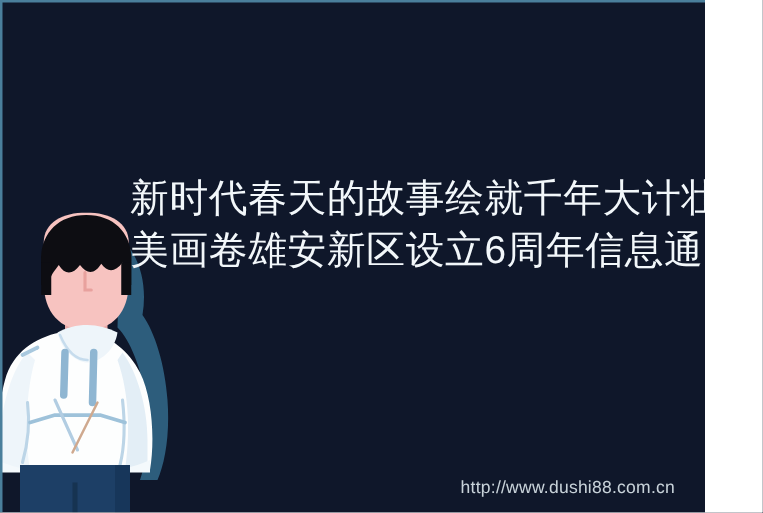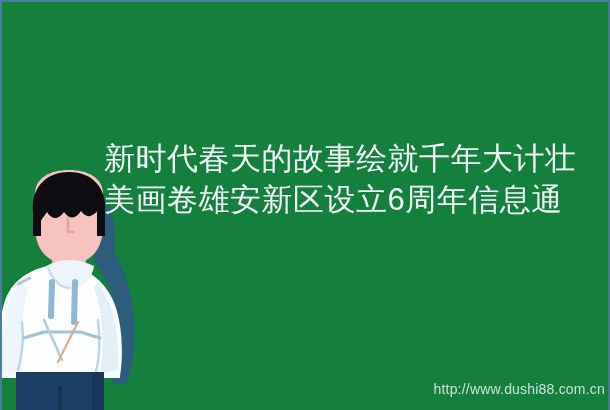--- a/index.html
+++ b/index.html
@@ -2,24 +2,24 @@
 <html><head>
 <meta charset="utf-8">
 <style>
   html, body {
     margin: 0;
     padding: 0;
     background: #ffffff;
   }
   #card {
     position: relative;
-    width: 610px;
+    width: 564px;
     height: 410px;
     overflow: hidden;
-    background: #15803d;
+    background: #0f172a;
     font-family: "Liberation Sans", "DejaVu Sans", sans-serif;
   }
   
   #edge-highlight {
     position: absolute;
     left: 0; top: 0;
     width: 610px; height: 410px;
     box-sizing: border-box;
     border-top: 2px solid #4a7f9c;
     border-left: 2px solid #4a7f9c;
@@ -52,21 +52,21 @@
     letter-spacing: 0.5px;
     font-weight: 400;
     text-align: left;
     white-space: normal;
     word-break: break-all;
   }
 
   
   #watermark {
     position: absolute;
-    right: 5px;
+    right: 24px;
     bottom: 13px;
     z-index: 30;
     color: rgba(233, 243, 248, 0.85);
     font-size: 14px;
     line-height: 16px;
     letter-spacing: 0.2px;
     white-space: nowrap;
   }
 </style>
 </head>

